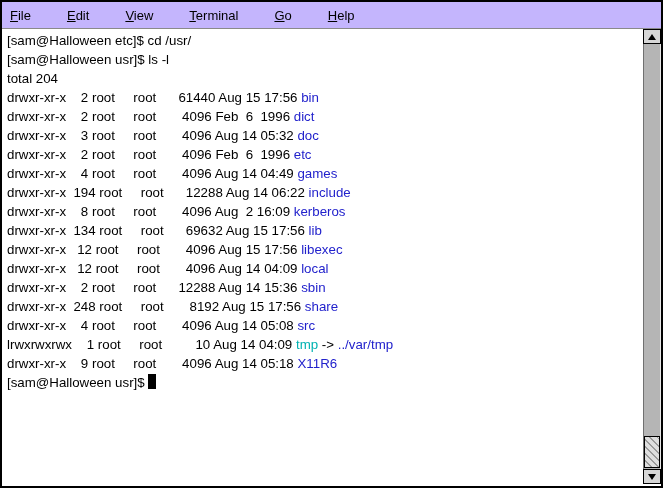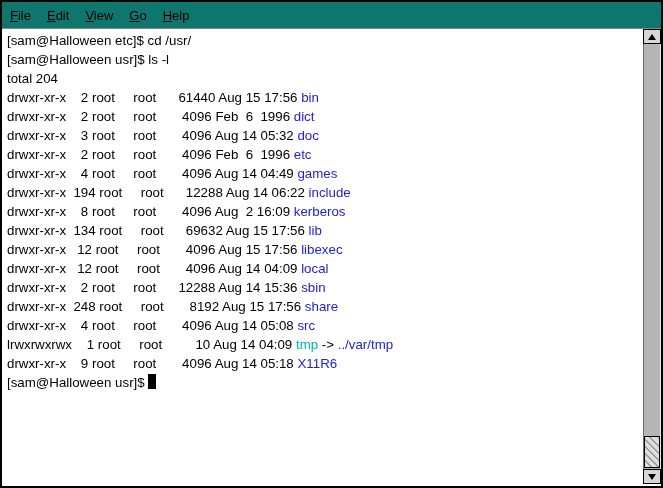--- a/index.html
+++ b/index.html
@@ -7,24 +7,25 @@
   .window {
     width:663px; height:488px;
     border:2px solid #000000;
     background:#ffffff;
     display:flex; flex-direction:column;
     font-family:"Liberation Sans", sans-serif;
     overflow:hidden;
   }
   .menubar {
     flex:none; height:27px;
-    background:#0f766e;
+    background:#c4b5fd;
     border-bottom:1px solid #8a8a8a;
     display:flex; align-items:center;
     padding-left:0;
+    gap:20px;
   }
   .menu-item {
     font-size:13px; color:#000;
     padding:5px 8px;
     cursor:default;
     white-space:nowrap;
   }
   .menu-item u { text-decoration:underline; }
   .content { flex:1; display:flex; overflow:hidden; background:#ffffff; }
   .term {
@@ -76,20 +77,21 @@
   }
 </style>
 </head>
 <body>
 
 <div class="window">
   <div class="menubar" id="menubar">
       <span class="menu-item"><u>F</u>ile</span>
       <span class="menu-item"><u>E</u>dit</span>
       <span class="menu-item"><u>V</u>iew</span>
+      <span class="menu-item"><u>T</u>erminal</span>
       <span class="menu-item"><u>G</u>o</span>
       <span class="menu-item"><u>H</u>elp</span>
     </div>
   <div class="content">
     <pre class="term" id="term"><div class="term-line"><span style="color: rgb(0, 0, 0);">[sam@Halloween etc]$ cd /usr/</span></div><div class="term-line"><span style="color: rgb(0, 0, 0);">[sam@Halloween usr]$ ls -l</span></div><div class="term-line"><span style="color: rgb(0, 0, 0);">total 204</span></div><div class="term-line"><span style="color: rgb(0, 0, 0);">drwxr-xr-x    2 root     root      61440 Aug 15 17:56 </span><span style="color: rgb(34, 34, 204);">bin</span></div><div class="term-line"><span style="color: rgb(0, 0, 0);">drwxr-xr-x    2 root     root       4096 Feb  6  1996 </span><span style="color: rgb(34, 34, 204);">dict</span></div><div class="term-line"><span style="color: rgb(0, 0, 0);">drwxr-xr-x    3 root     root       4096 Aug 14 05:32 </span><span style="color: rgb(34, 34, 204);">doc</span></div><div class="term-line"><span style="color: rgb(0, 0, 0);">drwxr-xr-x    2 root     root       4096 Feb  6  1996 </span><span style="color: rgb(34, 34, 204);">etc</span></div><div class="term-line"><span style="color: rgb(0, 0, 0);">drwxr-xr-x    4 root     root       4096 Aug 14 04:49 </span><span style="color: rgb(34, 34, 204);">games</span></div><div class="term-line"><span style="color: rgb(0, 0, 0);">drwxr-xr-x  194 root     root      12288 Aug 14 06:22 </span><span style="color: rgb(34, 34, 204);">include</span></div><div class="term-line"><span style="color: rgb(0, 0, 0);">drwxr-xr-x    8 root     root       4096 Aug  2 16:09 </span><span style="color: rgb(34, 34, 204);">kerberos</span></div><div class="term-line"><span style="color: rgb(0, 0, 0);">drwxr-xr-x  134 root     root      69632 Aug 15 17:56 </span><span style="color: rgb(34, 34, 204);">lib</span></div><div class="term-line"><span style="color: rgb(0, 0, 0);">drwxr-xr-x   12 root     root       4096 Aug 15 17:56 </span><span style="color: rgb(34, 34, 204);">libexec</span></div><div class="term-line"><span style="color: rgb(0, 0, 0);">drwxr-xr-x   12 root     root       4096 Aug 14 04:09 </span><span style="color: rgb(34, 34, 204);">local</span></div><div class="term-line"><span style="color: rgb(0, 0, 0);">drwxr-xr-x    2 root     root      12288 Aug 14 15:36 </span><span style="color: rgb(34, 34, 204);">sbin</span></div><div class="term-line"><span style="color: rgb(0, 0, 0);">drwxr-xr-x  248 root     root       8192 Aug 15 17:56 </span><span style="color: rgb(34, 34, 204);">share</span></div><div class="term-line"><span style="color: rgb(0, 0, 0);">drwxr-xr-x    4 root     root       4096 Aug 14 05:08 </span><span style="color: rgb(34, 34, 204);">src</span></div><div class="term-line"><span style="color: rgb(0, 0, 0);">lrwxrwxrwx    1 root     root         10 Aug 14 04:09 </span><span style="color: rgb(0, 178, 178);">tmp</span><span style="color: rgb(0, 0, 0);"> -&gt; </span><span style="color: rgb(34, 34, 204);">../var/tmp</span></div><div class="term-line"><span style="color: rgb(0, 0, 0);">drwxr-xr-x    9 root     root       4096 Aug 14 05:18 </span><span style="color: rgb(34, 34, 204);">X11R6</span></div><div class="term-line"><span style="color: rgb(0, 0, 0);">[sam@Halloween usr]$ </span><span class="cursor"></span></div></pre>
     <div class="scrollbar">
       <div class="sb-btn">
         <span class="arrow-up"></span>
       </div>
       <div class="sb-trough">

